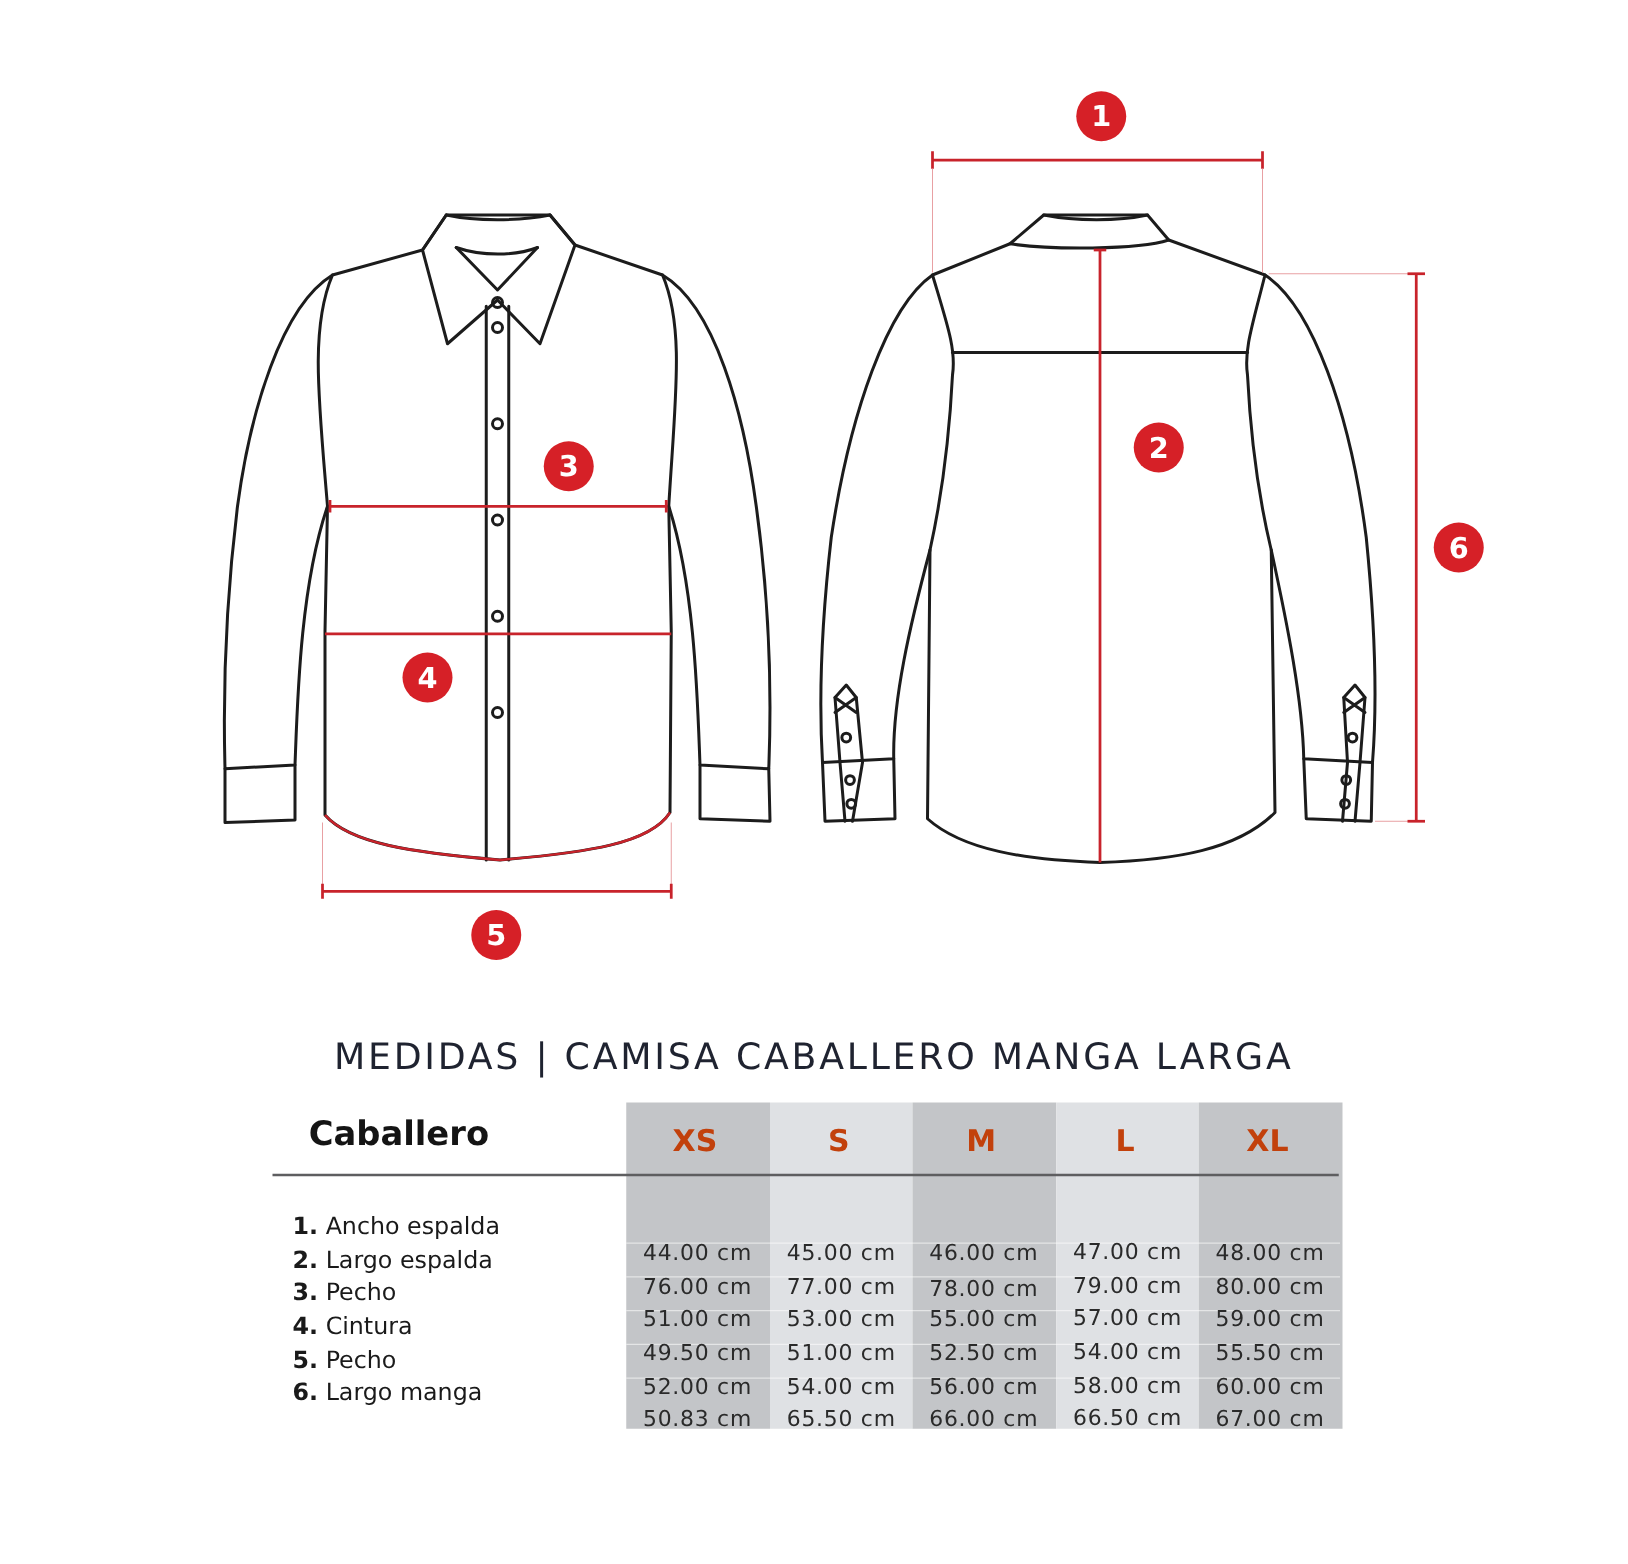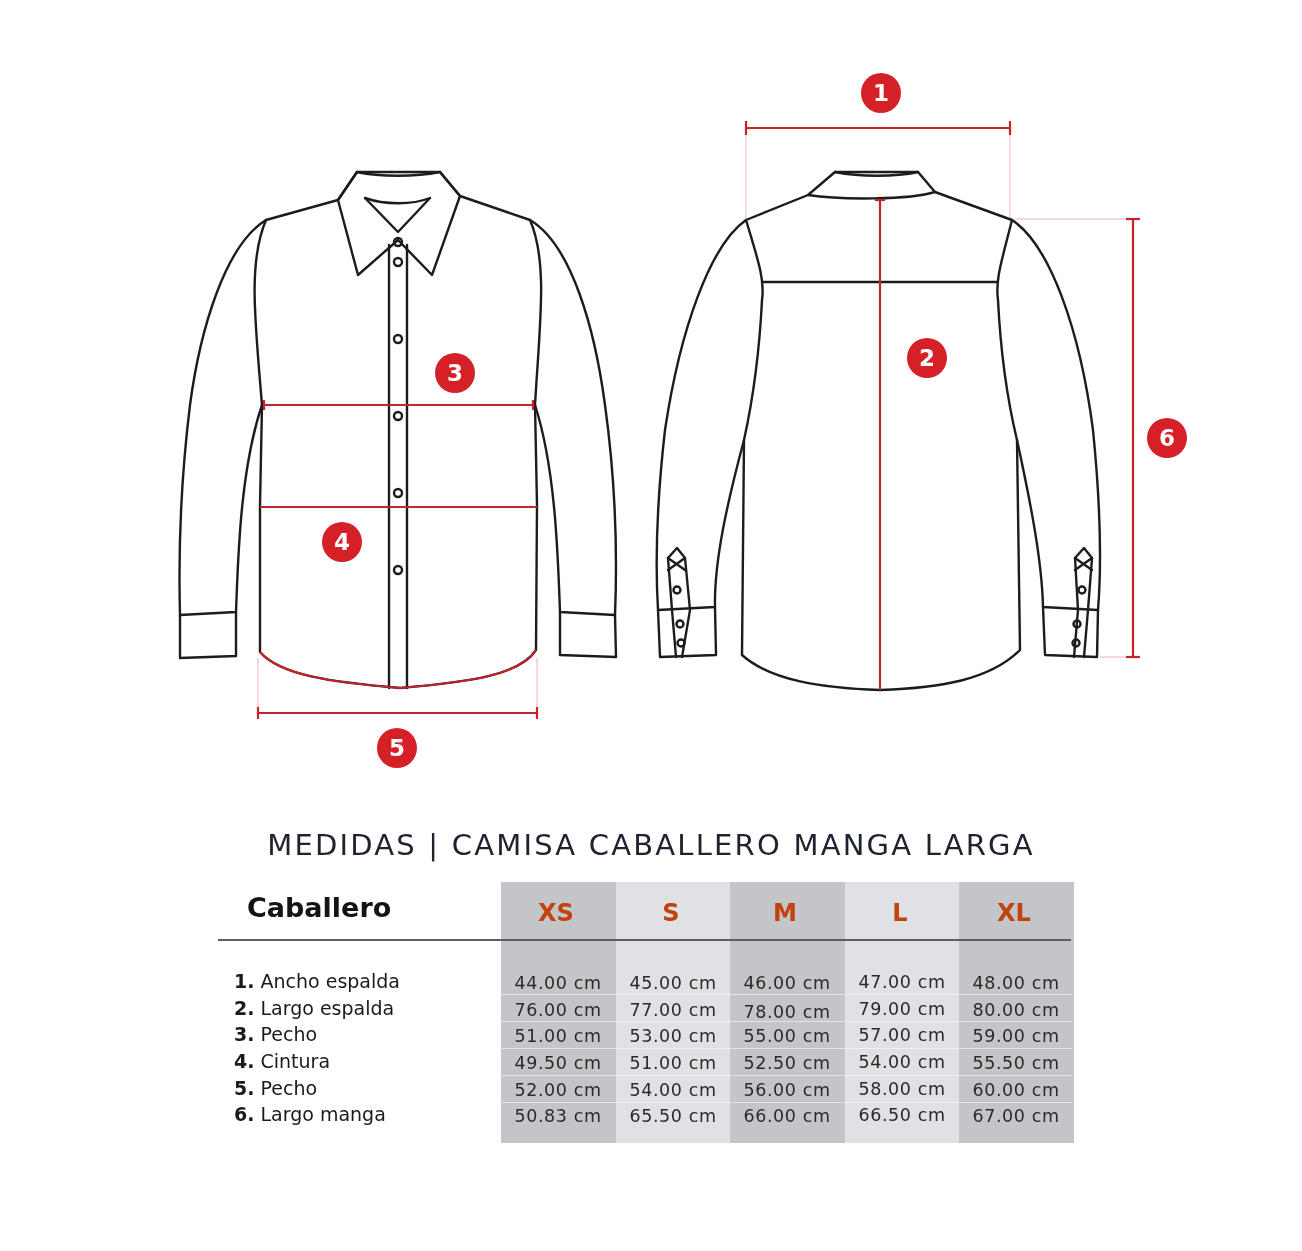--- a/index.html
+++ b/index.html
@@ -15,21 +15,21 @@
   .col-light { background: #dfe1e4; }
   .table-heading { position: absolute; left: 29px; top: 10px; font-family: "DejaVu Sans", sans-serif;
     font-weight: bold; font-size: 27px; color: #141414; }
   .size-head { position: absolute; top: 17px; width: 110px; text-align: center;
     font-family: "DejaVu Sans", sans-serif; font-weight: bold; font-size: 24px; color: #c2410c; }
   .rule { position: absolute; left: 0; top: 57px; width: 853px; height: 2px; background: #5e5e60; }
   .row-line { position: absolute; left: 283px; width: 571px; height: 1px; background: rgba(255,255,255,0.55); }
   .row-label { position: absolute; left: 16px; font-family: "DejaVu Sans", sans-serif; font-size: 19px; color: #1a1a1a; white-space: nowrap; }
   .row-label b { font-weight: bold; }
   .cell { position: absolute; width: 114px; text-align: center; font-family: "DejaVu Sans", sans-serif;
-    font-size: 17.5px; letter-spacing: 0.6px; color: #2a2a2a; white-space: nowrap; }
+    font-size: 17.5px; letter-spacing: 0.6px; color: #2a2a2a; white-space: nowrap; margin-top: 20px; }
 </style>
 </head>
 <body>
 
 <svg id="diagram" viewBox="0 0 1302 780" xmlns="http://www.w3.org/2000/svg">
 
   <g fill="none" stroke="#1c1c1c" stroke-width="2.4" stroke-linejoin="round" stroke-linecap="round">
 
     <path d="M266 220 L338 200 L357 172 L440 172 L460 196 L530 220
              C548 262 540 320 535 405 L537 505 L536 650

